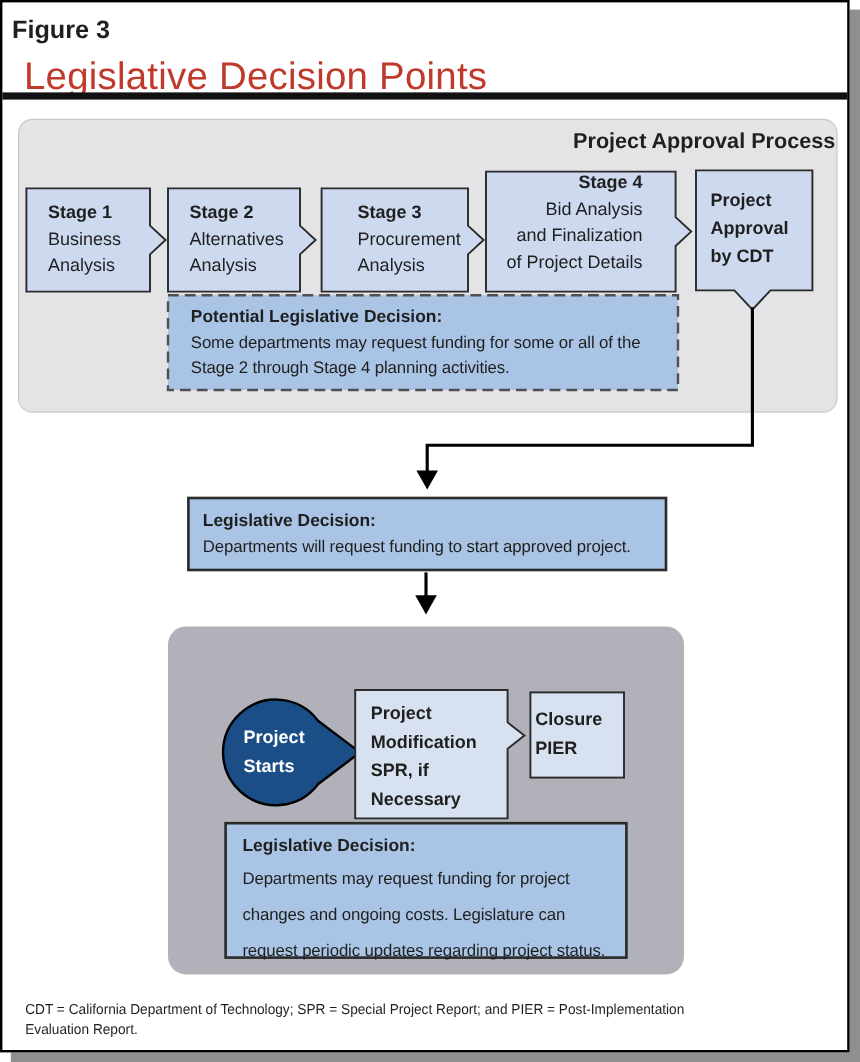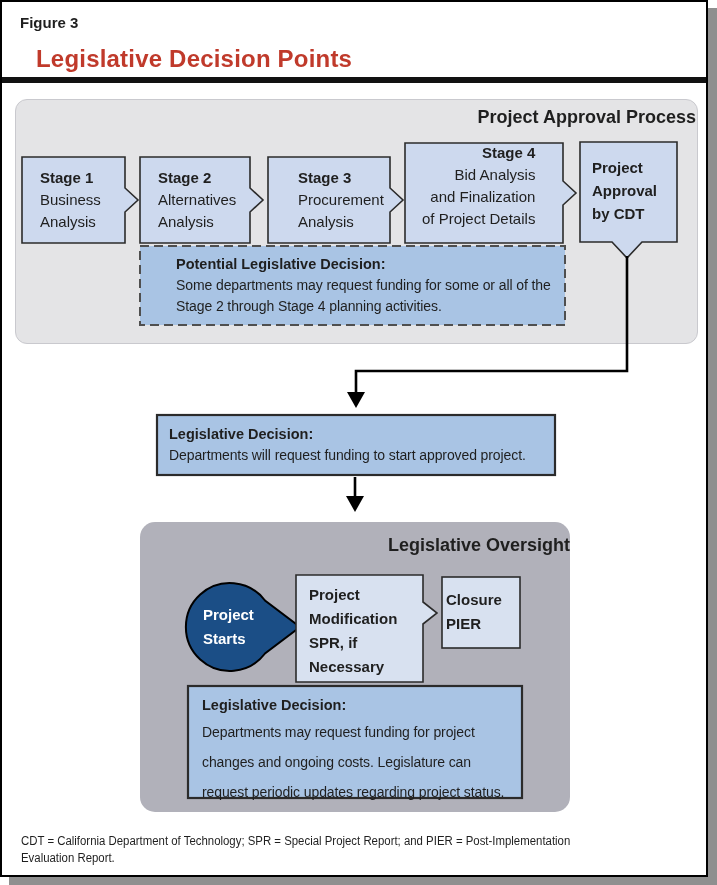--- a/index.html
+++ b/index.html
@@ -6,22 +6,22 @@
   #canvas{
     position:relative;width:717px;height:885px;overflow:hidden;
     font-family:"Liberation Sans","DejaVu Sans",sans-serif;
     color:var(--text-dark,#1f1f1f);
   }
   .sheet{
     position:absolute;left:0;top:0;width:704px;height:873px;
     background:#fff;border:2px solid #000;
     box-shadow:9px 8px 0 var(--shadow-gray,#8f8f8f);
   }
-  .fig-label{position:absolute;left:20px;top:14px;font-size:15px;font-weight:bold;}
-  .page-title{position:absolute;left:36px;top:45px;font-size:24px;font-weight:bold;color:var(--title-red,#c03a2b);letter-spacing:.2px;}
+  .fig-label{position:absolute;left:10px;top:14px;font-size:21px;font-weight:bold;}
+  .page-title{position:absolute;left:20px;top:45px;font-size:32px;font-weight:normal;color:var(--title-red,#c03a2b);letter-spacing:.2px;}
   .title-rule{position:absolute;left:2px;top:77px;width:704px;height:6px;background:var(--rule-black,#111);}
   .panel-top{
     position:absolute;left:15px;top:99px;width:681px;height:243px;
     background:var(--panel-gray-light,#e4e4e6);border:1px solid #c9c9ce;border-radius:12px;
   }
   .panel-bottom{
     position:absolute;left:140px;top:522px;width:430px;height:290px;
     background:var(--panel-gray-dark,#b1b1ba);border-radius:15px;
   }
   svg.overlay{position:absolute;left:0;top:0;}
@@ -108,31 +108,30 @@
     <span>and Finalization</span><br>
     <span>of Project Details</span>
   </div>
 
   <div class="txt bold-lines" style="left:592px;top:156px;line-height:23px;">
     <span>Project</span><br>
     <span>Approval</span><br>
     <span>by CDT</span>
   </div>
 
-  <div style="position:absolute;left:176px;top:254px;width:384px;">
+  <div style="position:absolute;left:159px;top:254px;width:384px;">
     <div class="note-head">Potential Legislative Decision:</div>
     <div class="note-body">Some departments may request funding for some or all of the Stage 2 through Stage 4 planning activities.</div>
   </div>
 
   <div style="position:absolute;left:169px;top:424px;">
     <div class="note-head">Legislative Decision:</div>
     <div class="note-body nowrap">Departments will request funding to start approved project.</div>
   </div>
 
-  <div class="section-title" style="left:140px;top:535px;width:430px;">Legislative Oversight</div>
 
   <div class="txt bold-lines white" style="left:203px;top:603px;line-height:24px;">
     <span>Project</span><br>
     <span>Starts</span>
   </div>
 
   <div class="txt bold-lines" style="left:309px;top:583px;line-height:24px;">
     <span>Project</span><br>
     <span>Modification</span><br>
     <span>SPR, if</span><br>

